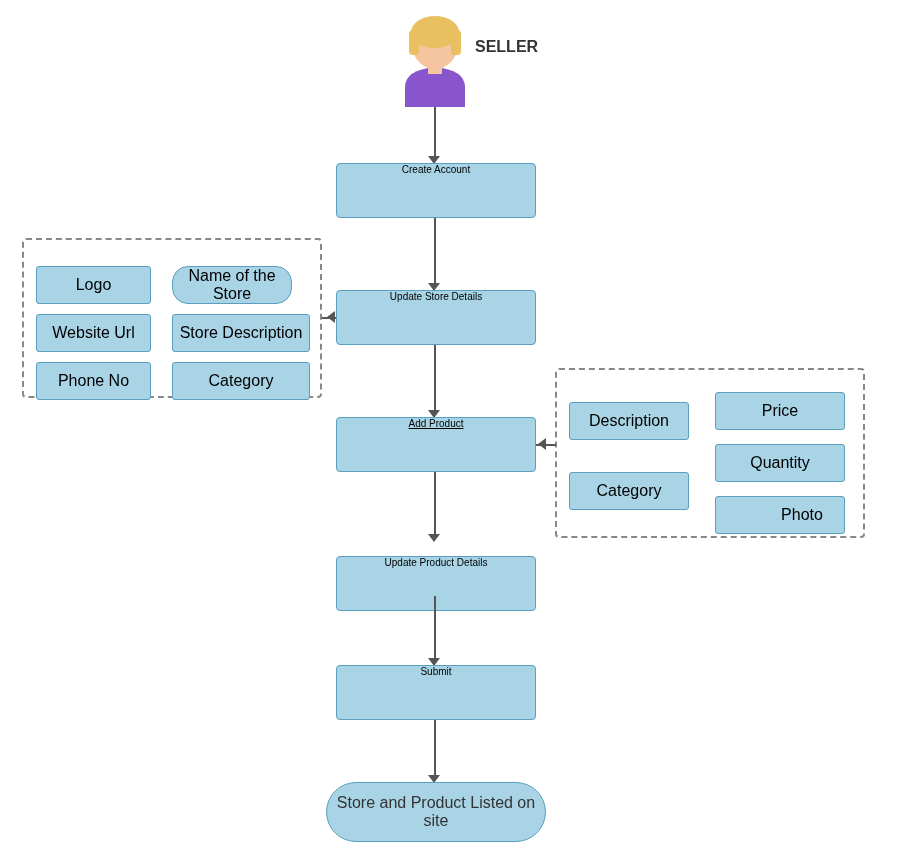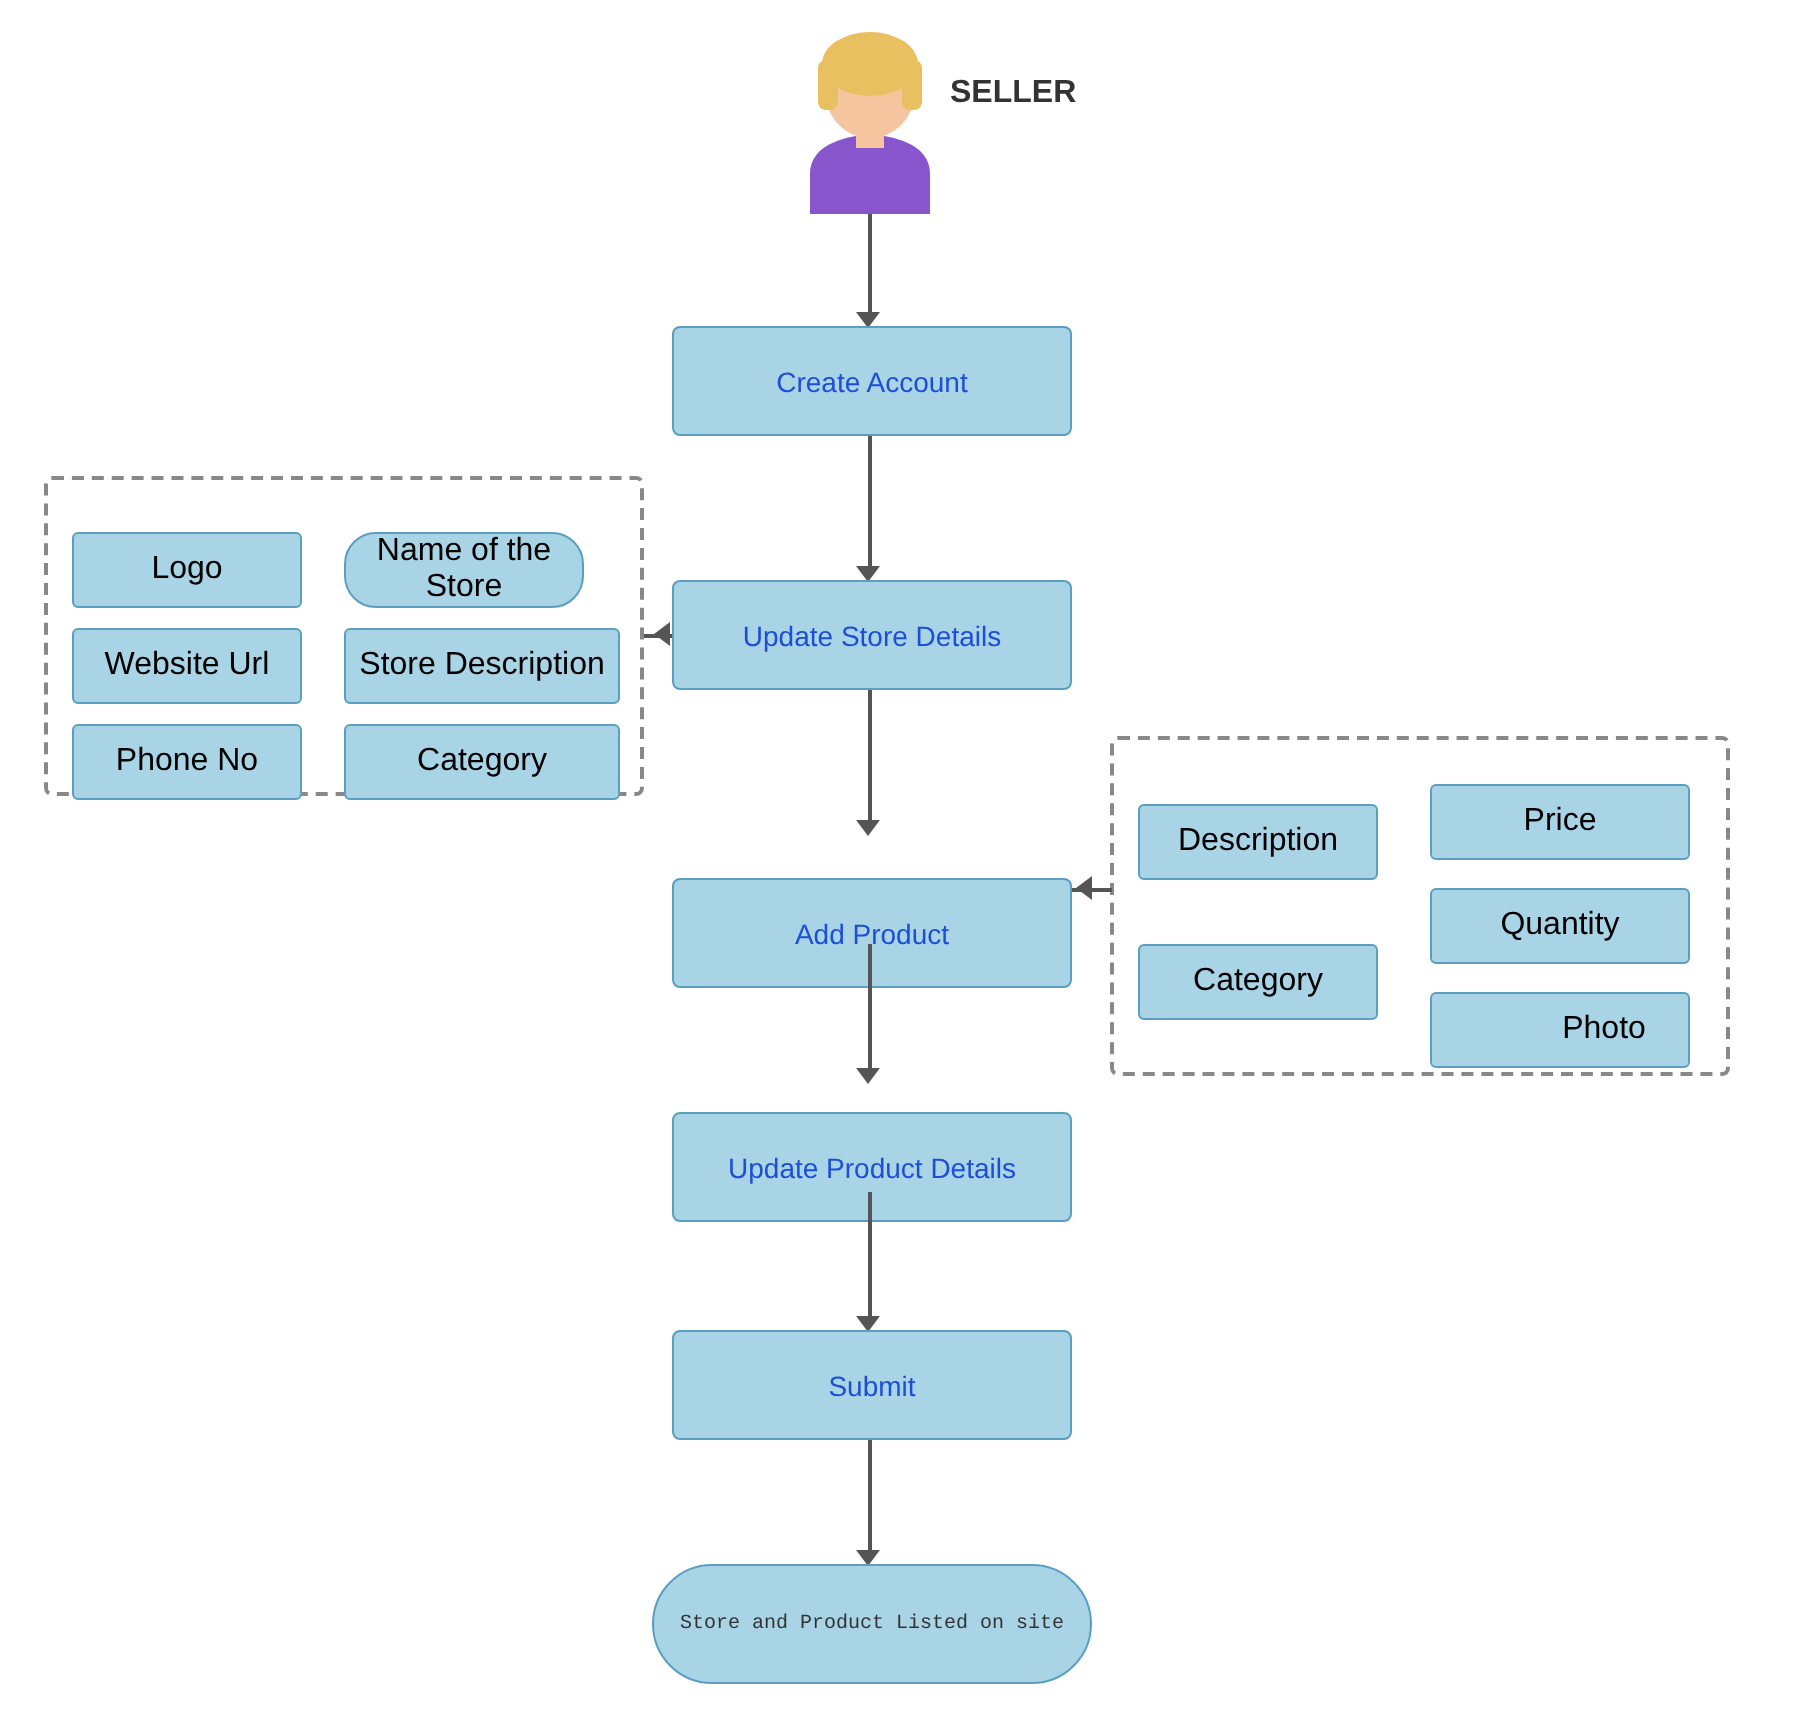--- a/index.html
+++ b/index.html
@@ -53,39 +53,38 @@
       left: 475px;
     }
 
     
     .flow-box {
       position: absolute;
       background: #a8d4e6;
       border: 1.5px solid #5a9fc0;
       border-radius: 4px;
       display: flex;
-      align-items: center;
       justify-content: center;
       font-family: Arial, sans-serif;
-      font-size: 14px;
-      color: #1d4ed8;
+      font-size: 10px;
+      color: #000000;
       text-align: center;
     }
 
     
     .flow-terminal {
       position: absolute;
       background: #a8d4e6;
       border: 1.5px solid #5a9fc0;
       border-radius: 30px;
       display: flex;
       align-items: center;
       justify-content: center;
-      font-family: Liberation Mono, monospace;
-      font-size: 10px;
+      font-family: Liberation Sans, sans-serif;
+      font-size: 16px;
       color: #333;
       text-align: center;
     }
 
     
     .connector-v {
       position: absolute;
       width: 2px;
       background: #555;
     }
@@ -177,21 +176,21 @@
   <div class="connector-v" style="left: 434px; top: 218px; height: 68px;"></div>
   <div class="arrow-down" style="left: 428px; top: 283px;"></div>
 
   <div class="flow-box" style="left: 336px; top: 290px; width: 200px; height: 55px;">
     <span>Update Store Details</span>
   </div>
 
   <div class="connector-v" style="left: 434px; top: 345px; height: 68px;"></div>
   <div class="arrow-down" style="left: 428px; top: 410px;"></div>
 
-  <div class="flow-box" style="left: 336px; top: 439px; width: 200px; height: 55px;">
+  <div class="flow-box" style="left: 336px; top: 417px; width: 200px; height: 55px; text-decoration: underline;">
     <span>Add  Product</span>
   </div>
 
   <div class="connector-v" style="left: 434px; top: 472px; height: 65px;"></div>
   <div class="arrow-down" style="left: 428px; top: 534px;"></div>
 
   <div class="flow-box" style="left: 336px; top: 556px; width: 200px; height: 55px;">
     <span>Update Product Details</span>
   </div>
 

